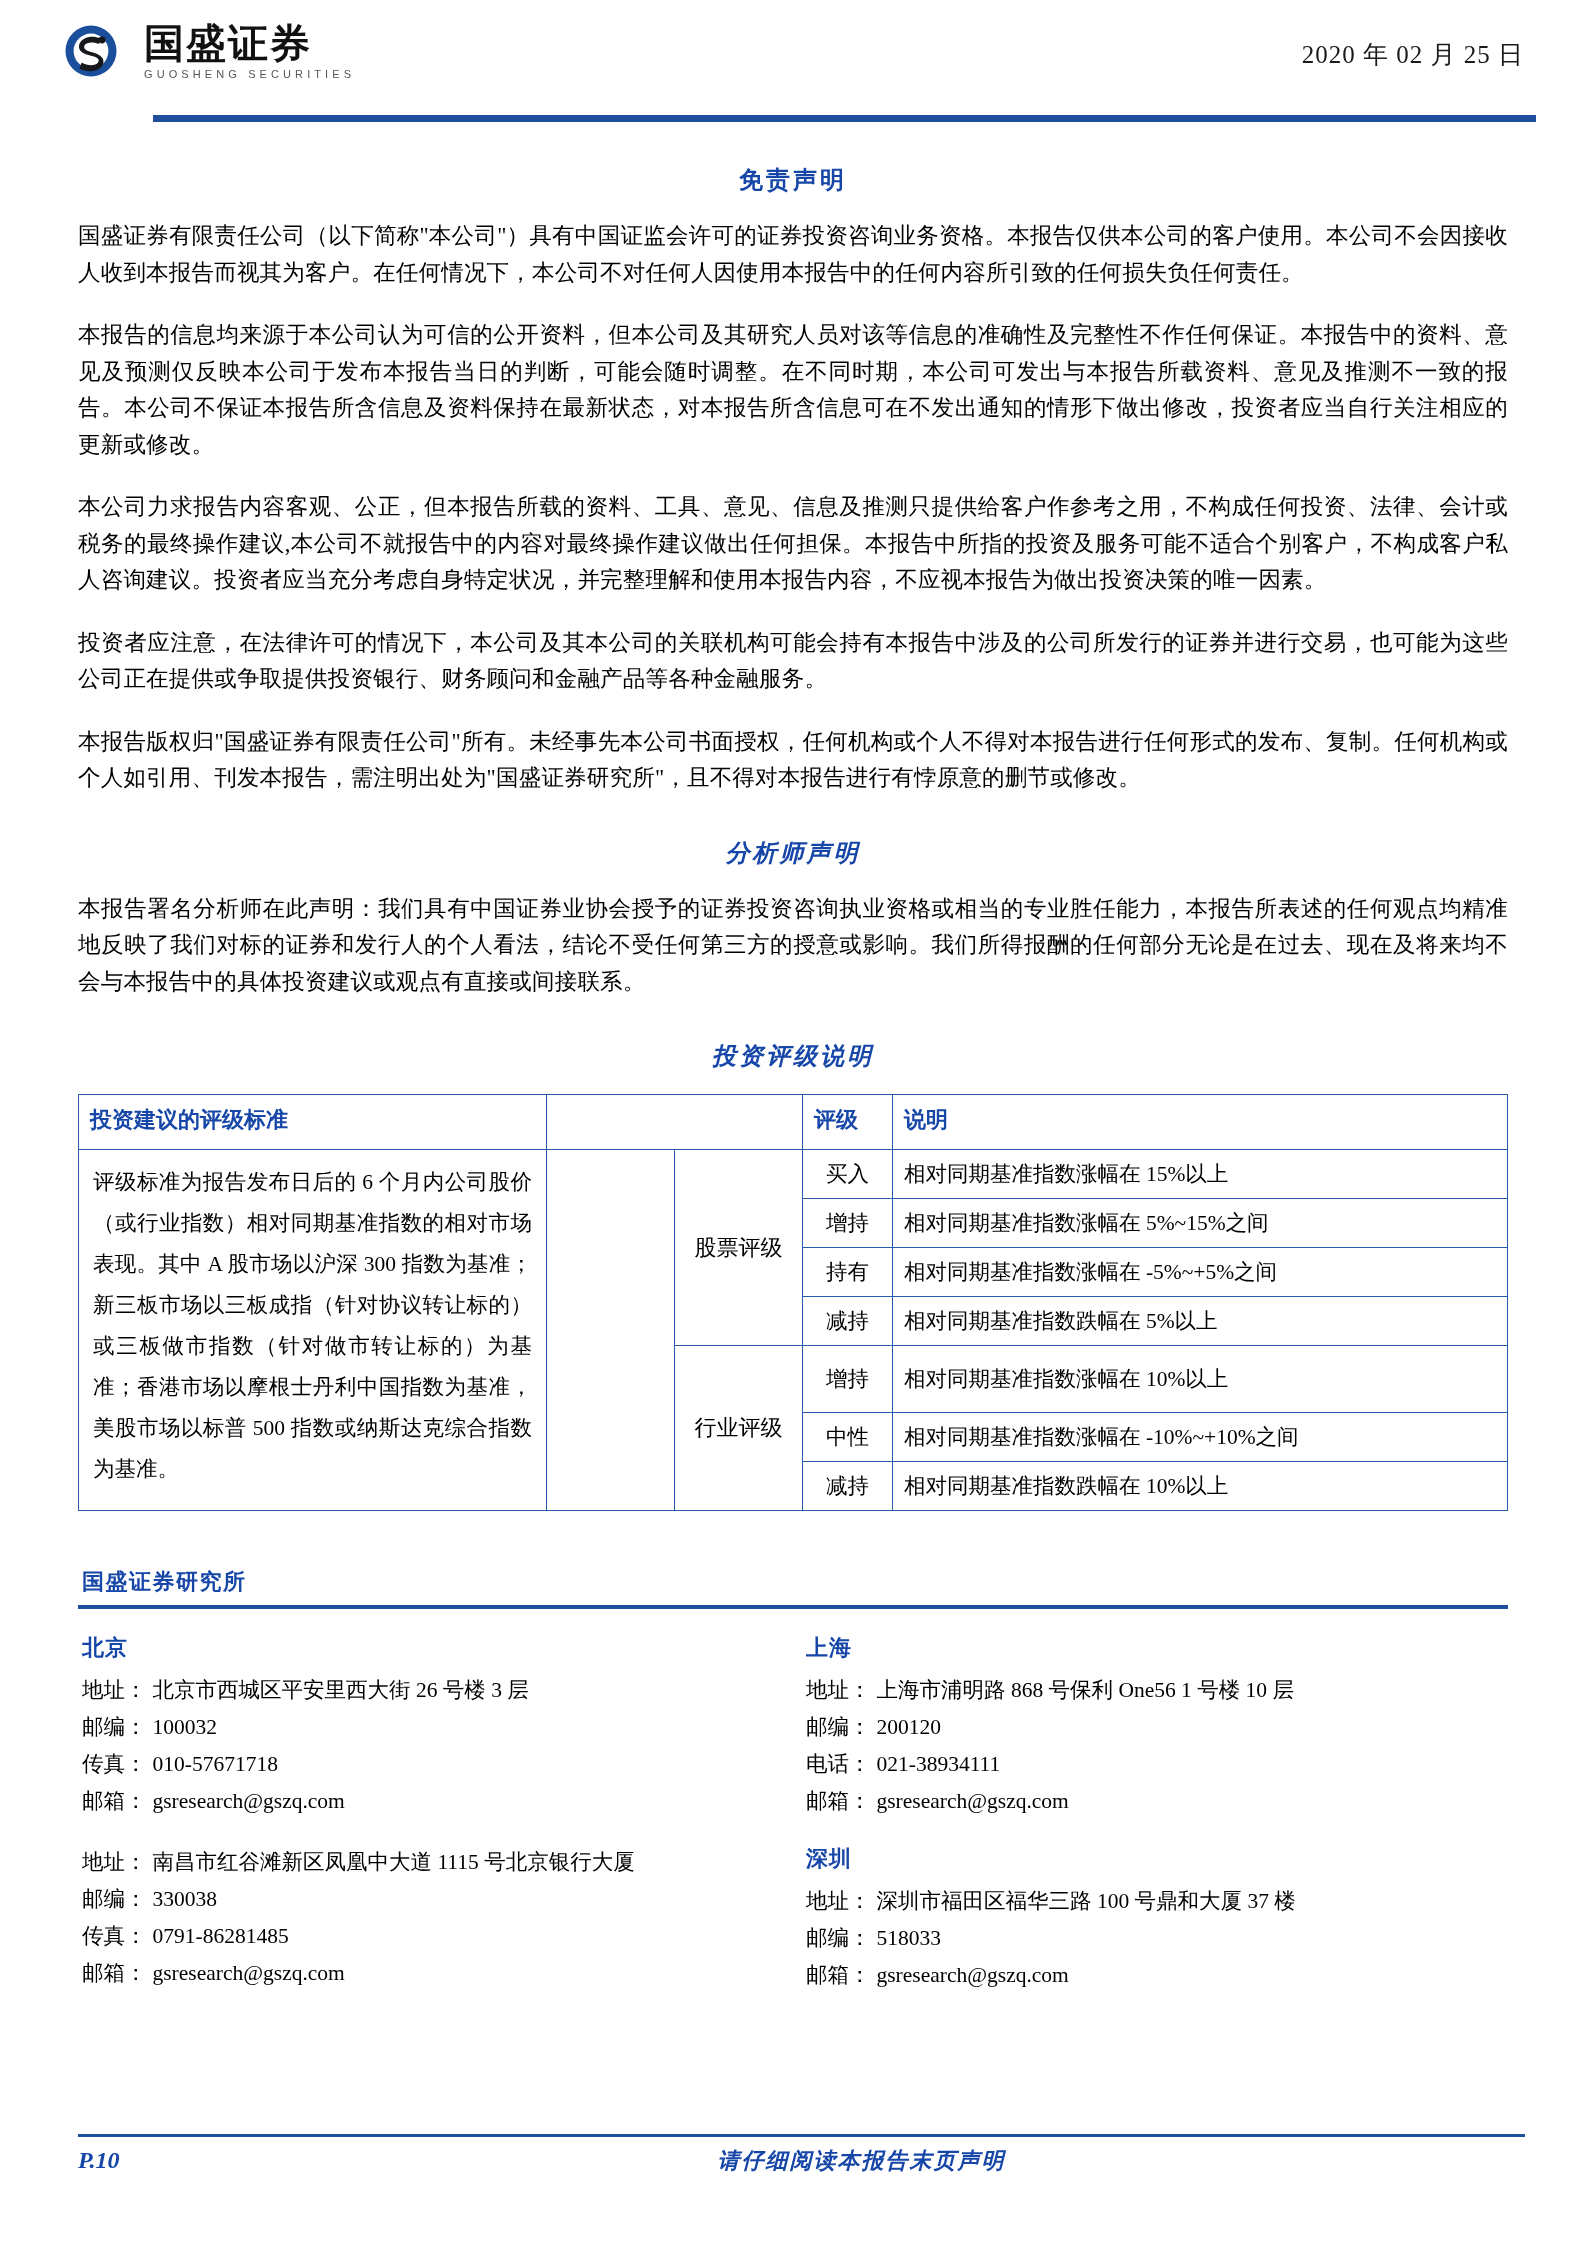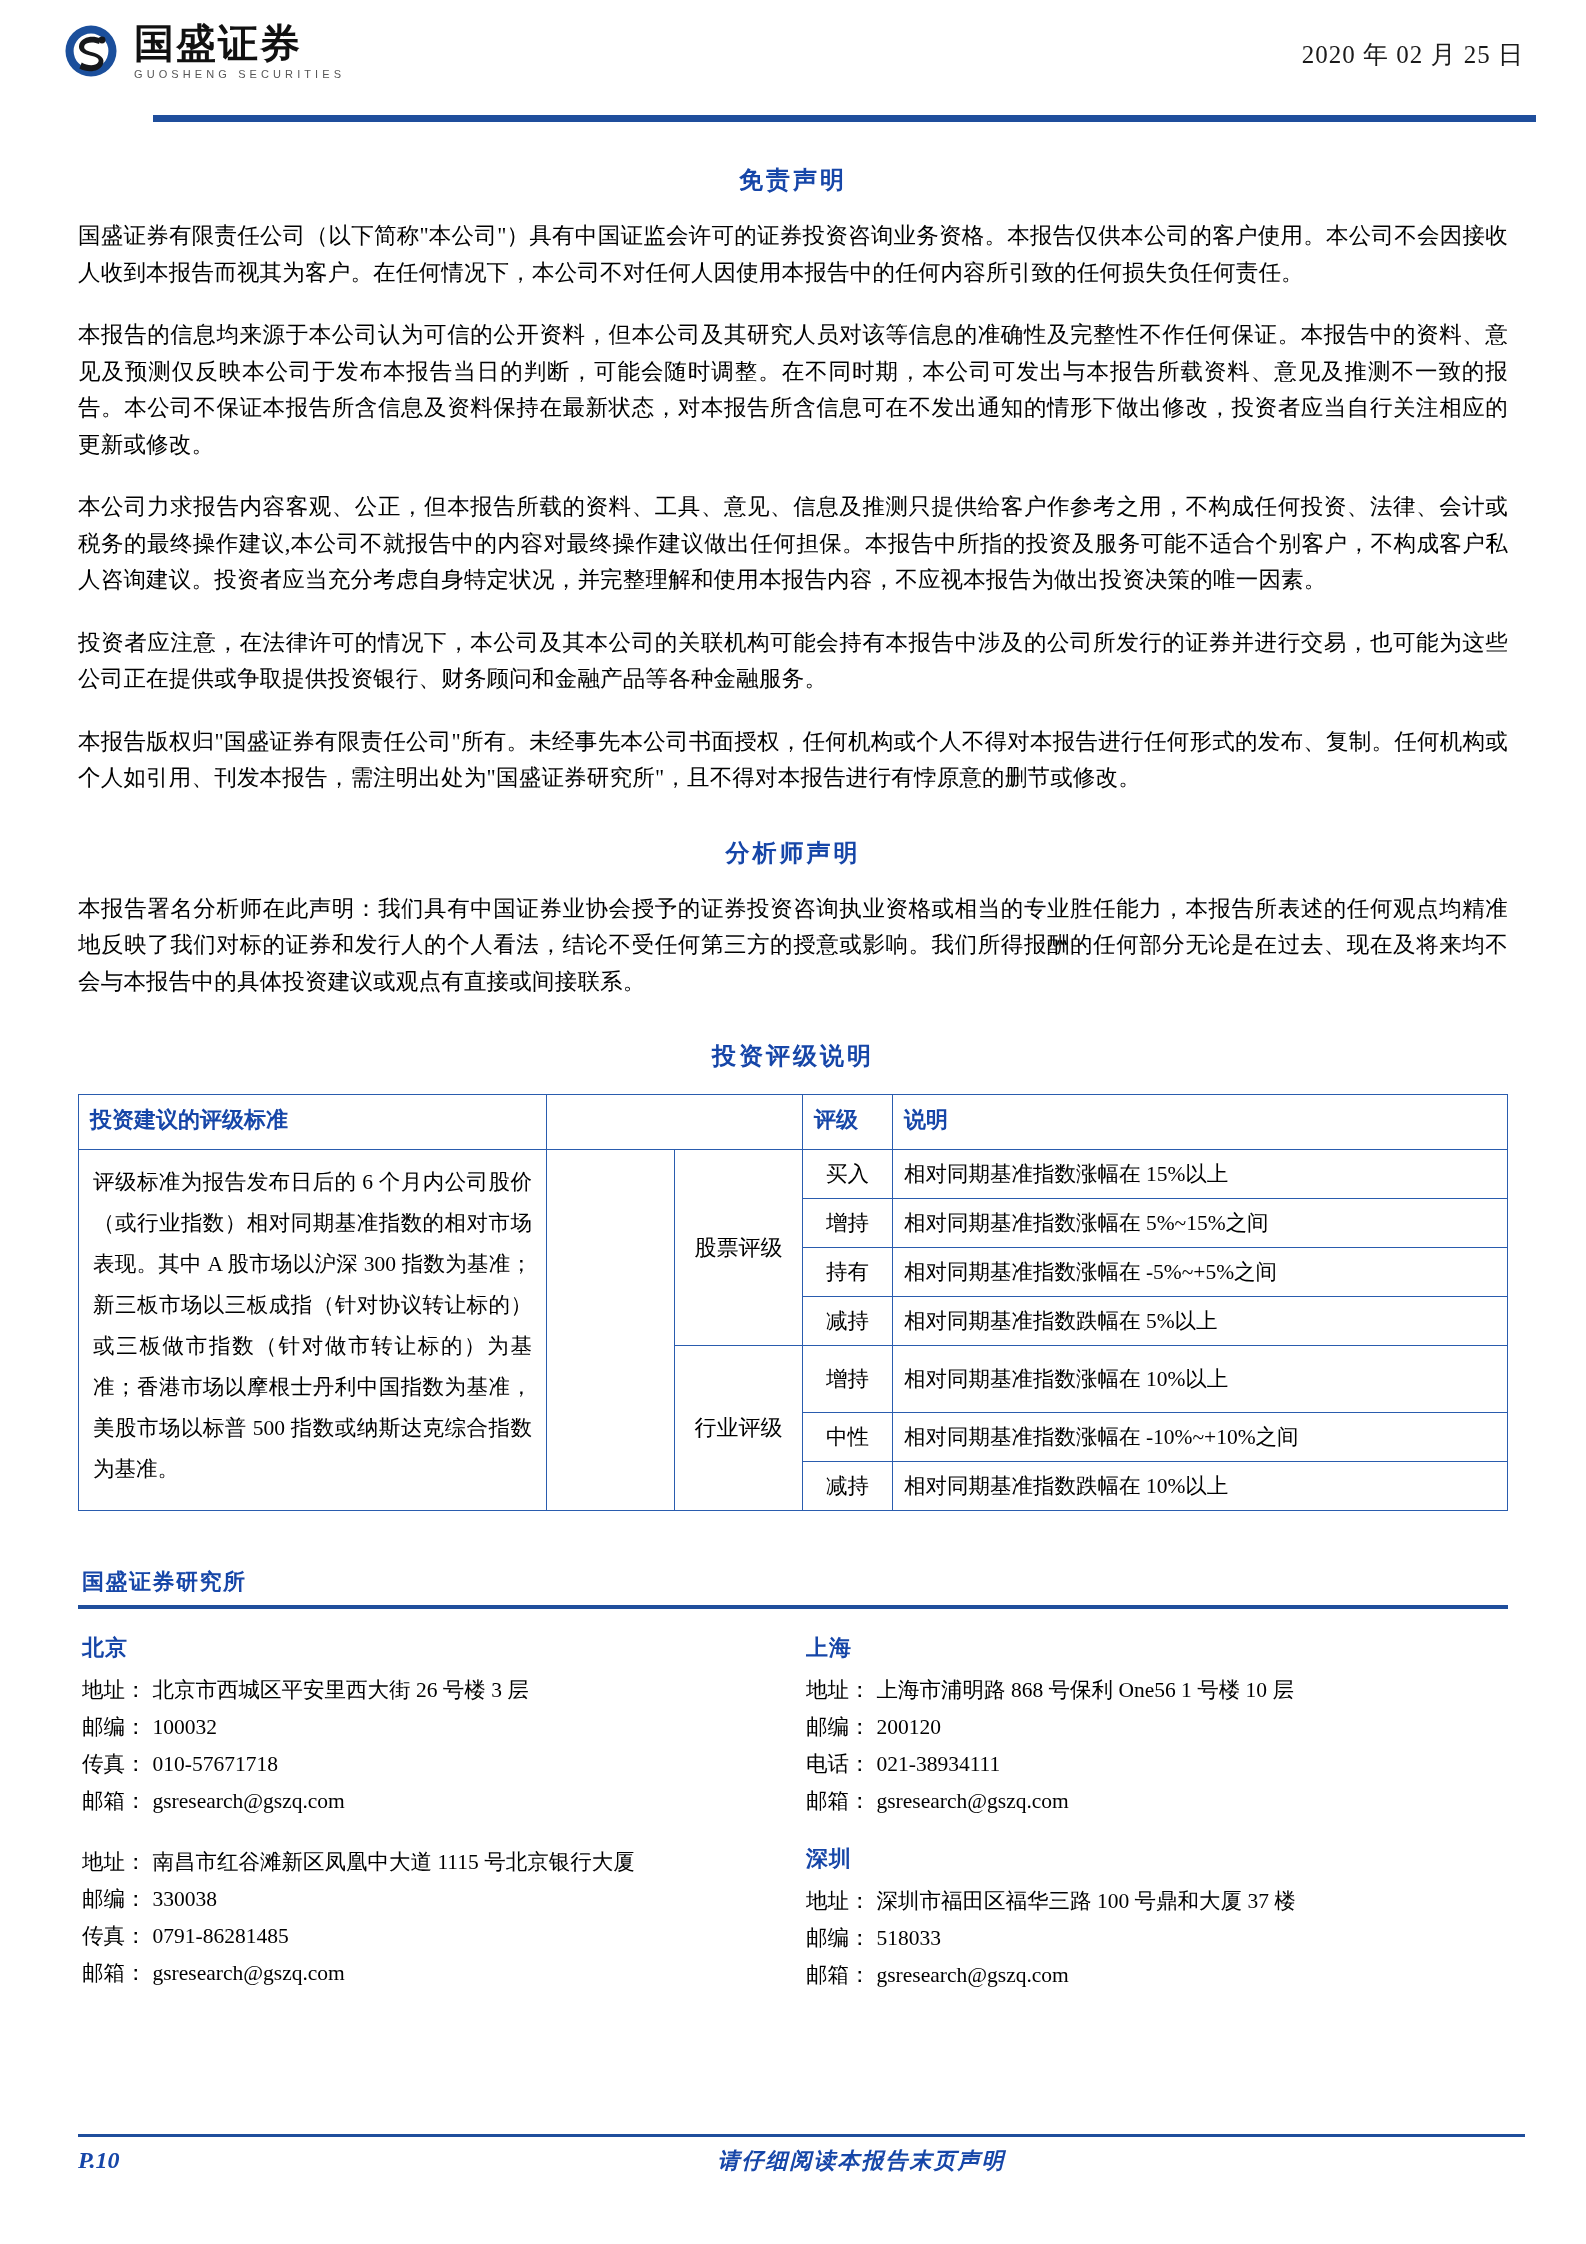--- a/index.html
+++ b/index.html
@@ -28,21 +28,21 @@
     height: 118px;
     padding: 0 62px;
     box-sizing: border-box;
     display: flex;
     align-items: flex-start;
     justify-content: space-between;
   }
   .logo-wrap {
     display: flex;
     align-items: center;
-    gap: 14px;
+    gap: 24px;
     padding-top: 22px;
   }
   .logo-mark {
     width: 58px;
     height: 58px;
     flex: 0 0 58px;
   }
   .logo-text-block {
     display: flex;
     flex-direction: column;
@@ -85,21 +85,21 @@
     box-sizing: border-box;
   }
   .section-title {
     text-align: center;
     color: #1646a8;
     font-size: 24px;
     font-weight: bold;
     letter-spacing: 3px;
     margin: 46px 0 22px 0;
   }
-  .section-title.tight { margin-top: 40px; }
+  .section-title.tight { margin-top: 40px; font-style: italic; }
 
   p.para {
     font-size: 22.5px;
     line-height: 36.5px;
     text-align: justify;
     text-justify: inter-ideograph;
     margin: 0 0 26px 0;
     letter-spacing: 0.2px;
   }
 

